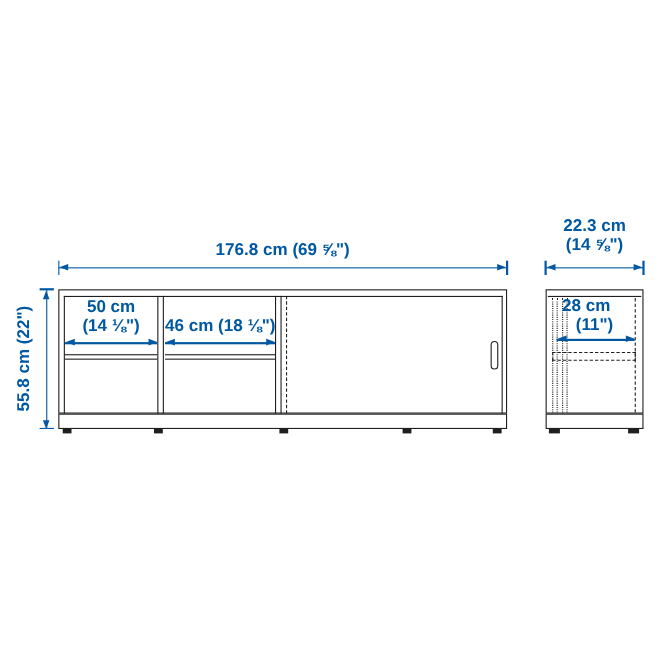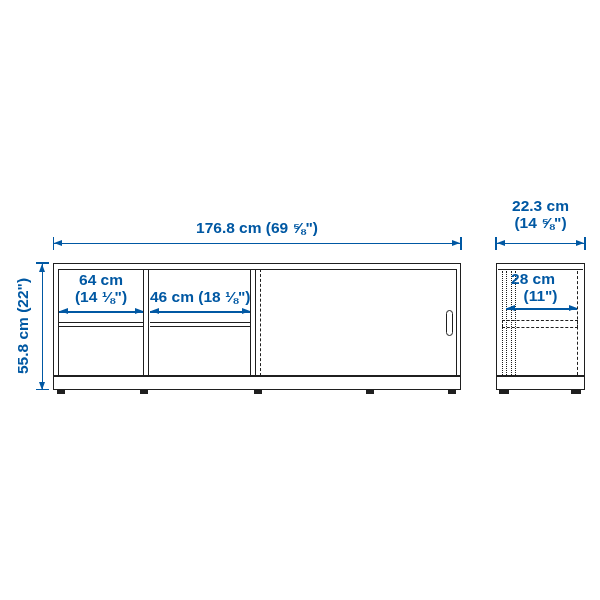--- a/index.html
+++ b/index.html
@@ -64,21 +64,21 @@
     <div>
       <div class="lbl" style="left:22px;top:326px;transform:translate(-50%,-50%) rotate(-90deg);">55.8 cm (22")</div>
       <div class="vline" style="left:41.5px;top:263px;height:127px;"></div>
       <div class="ah ah-u" style="left:38.75px;top:263.5px;"></div>
       <div class="ah ah-d" style="left:38.75px;top:381.5px;"></div>
       <div class="hline" style="left:35.5px;top:262.25px;width:13.5px;"></div>
       <div class="hline" style="left:35.5px;top:388.75px;width:13.5px;"></div>
     </div>
 
     <div>
-      <div class="lbl" style="left:59px;top:271px;width:84px;">64 cm</div>
+      <div class="lbl" style="left:59px;top:271px;width:84px;">50 cm</div>
       <div class="lbl" style="left:59px;top:288px;width:84px;">(14 ⅛")</div>
       <div class="hline" style="left:59px;top:311px;width:84px;"></div>
       <div class="ah ah-l" style="left:59.5px;top:308.25px;"></div>
       <div class="ah ah-r" style="left:135px;top:308.25px;"></div>
     </div>
 
     <div>
       <div class="lbl" style="left:150px;top:288px;width:100px;">46 cm (18 ⅛")</div>
       <div class="hline" style="left:150px;top:311px;width:100px;"></div>
       <div class="ah ah-l" style="left:150.5px;top:308.25px;"></div>

